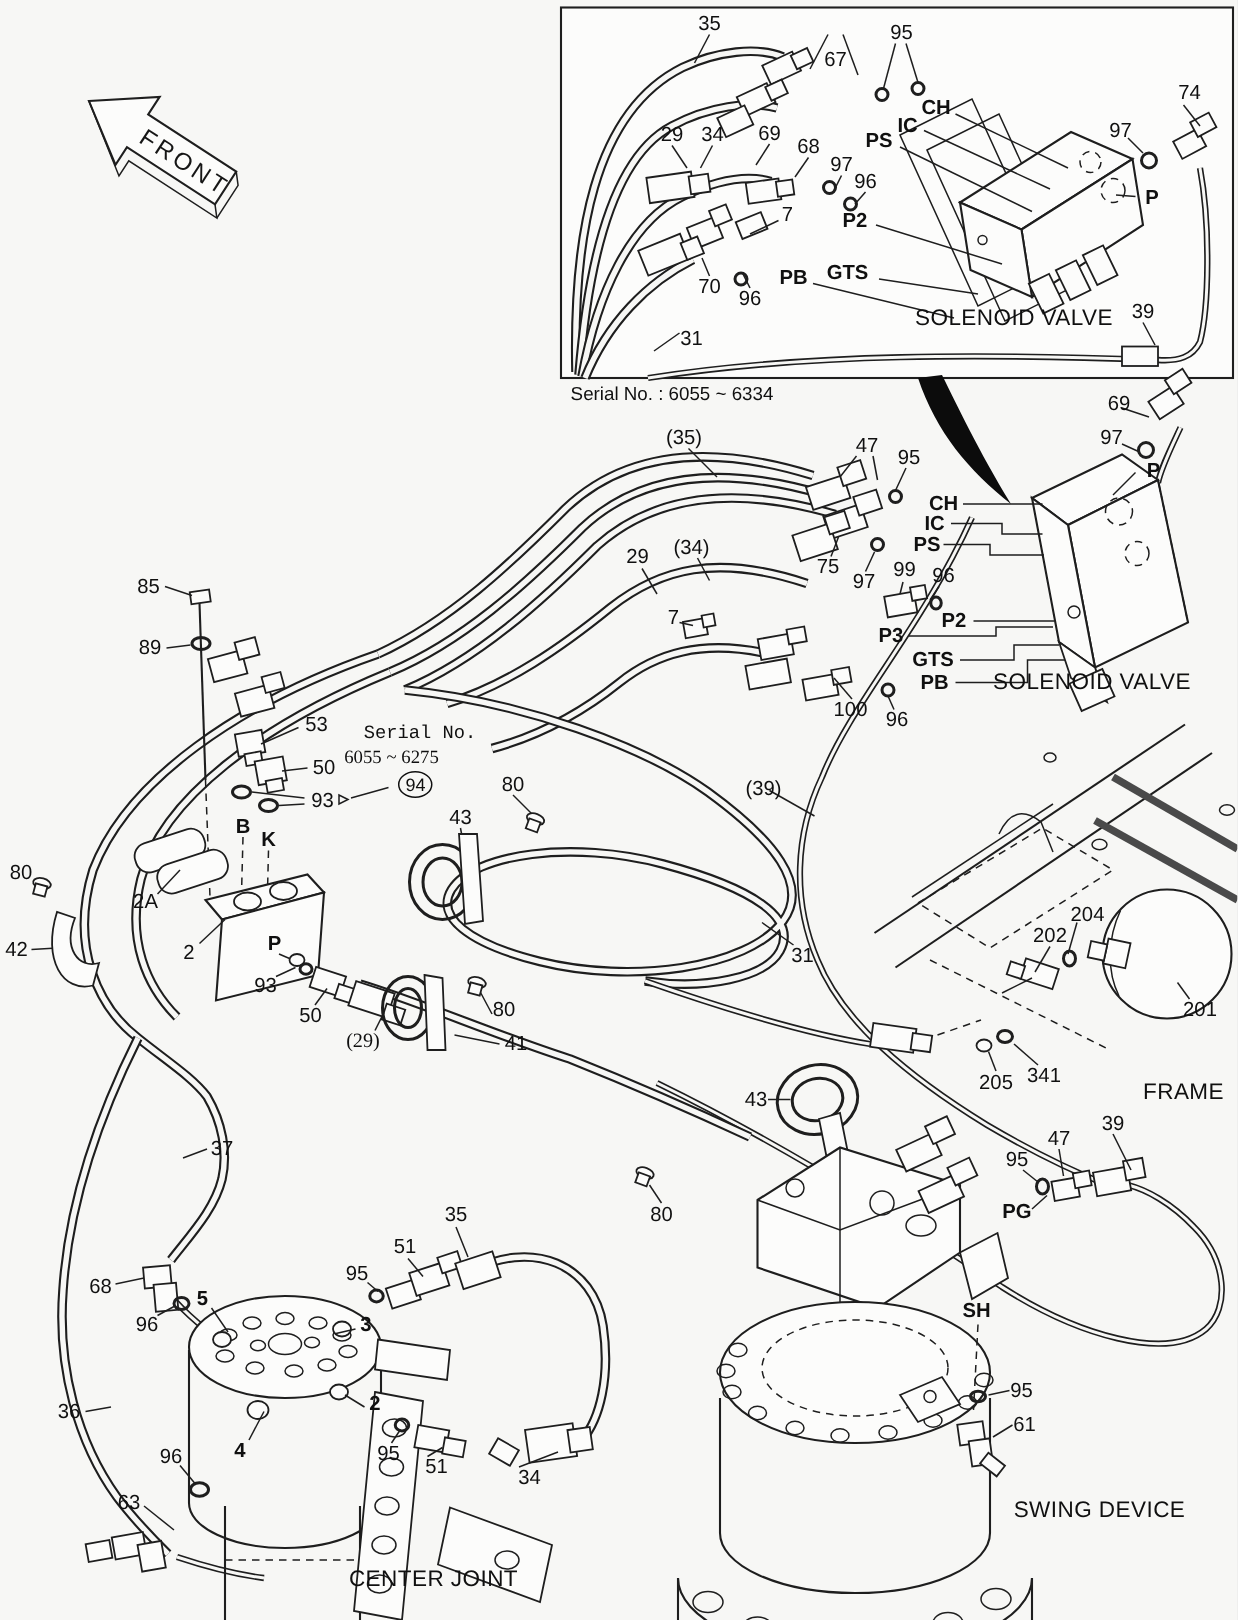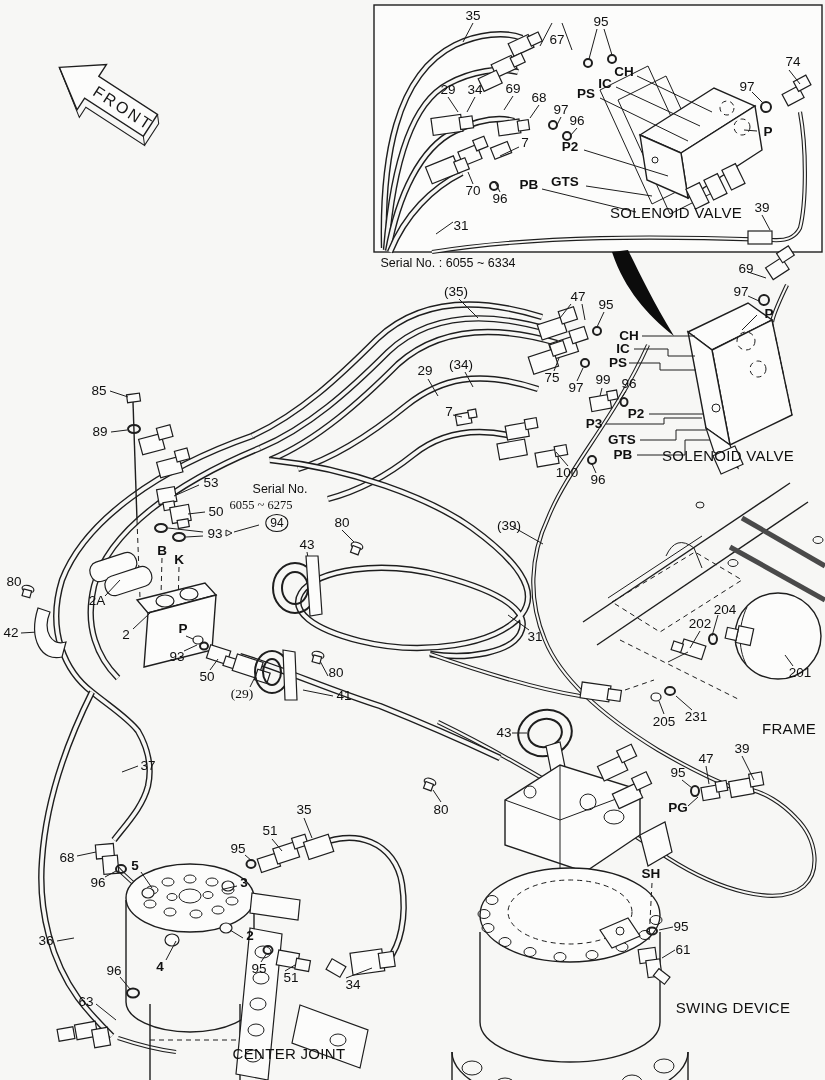--- a/index.html
+++ b/index.html
@@ -642,21 +642,21 @@
       <span class="lbl port" style="left: 594px; top: 424px;">P3</span>
       <span class="lbl port" style="left: 622px; top: 440px;">GTS</span>
       <span class="lbl port" style="left: 623px; top: 455px;">PB</span>
       <span class="lbl num" style="left: 567px; top: 473px;">100</span>
       <span class="lbl num" style="left: 598px; top: 480px;">96</span>
       <span class="lbl title" style="left: 728px; top: 455px;">SOLENOID VALVE</span>
       <span class="lbl num" style="left: 99px; top: 391px;">85</span>
       <span class="lbl num" style="left: 100px; top: 432px;">89</span>
       <span class="lbl num" style="left: 211px; top: 483px;">53</span>
       <span class="lbl num" style="left: 216px; top: 512px;">50</span>
-      <span class="lbl note" style="left: 280px; top: 489px;">Serial No.</span>
+      <span class="lbl note" style="left: 280px; top: 489px; font-family: Liberation Mono, monospace;">Serial No.</span>
       <span class="lbl note" style="left: 261px; top: 505px; font-family: Liberation Serif, serif;">6055 ~ 6275</span>
       <span class="lbl circ" style="left: 277px; top: 523px;">94</span>
       <span class="lbl num" style="left: 215px; top: 534px;">93</span>
       <span class="lbl port" style="left: 162px; top: 551px;">B</span>
       <span class="lbl port" style="left: 179px; top: 560px;">K</span>
       <span class="lbl num" style="left: 342px; top: 523px;">80</span>
       <span class="lbl num" style="left: 307px; top: 545px;">43</span>
       <span class="lbl num" style="left: 14px; top: 582px;">80</span>
       <span class="lbl num" style="left: 97px; top: 601px;">2A</span>
       <span class="lbl num" style="left: 11px; top: 633px;">42</span>
@@ -666,21 +666,21 @@
       <span class="lbl num" style="left: 207px; top: 677px;">50</span>
       <span class="lbl num" style="left: 242px; top: 694px; font-family: Liberation Serif, serif;">(29)</span>
       <span class="lbl num" style="left: 336px; top: 673px;">80</span>
       <span class="lbl num" style="left: 344px; top: 696px;">41</span>
       <span class="lbl num" style="left: 509px; top: 526px;">(39)</span>
       <span class="lbl num" style="left: 535px; top: 637px;">31</span>
       <span class="lbl num" style="left: 725px; top: 610px;">204</span>
       <span class="lbl num" style="left: 700px; top: 624px;">202</span>
       <span class="lbl num" style="left: 800px; top: 673px;">201</span>
       <span class="lbl num" style="left: 664px; top: 722px;">205</span>
-      <span class="lbl num" style="left: 696px; top: 717px;">231</span>
+      <span class="lbl num" style="left: 696px; top: 717px;">341</span>
       <span class="lbl title" style="left: 789px; top: 728px;">FRAME</span>
       <span class="lbl num" style="left: 504px; top: 733px;">43</span>
       <span class="lbl num" style="left: 441px; top: 810px;">80</span>
       <span class="lbl num" style="left: 742px; top: 749px;">39</span>
       <span class="lbl num" style="left: 706px; top: 759px;">47</span>
       <span class="lbl num" style="left: 678px; top: 773px;">95</span>
       <span class="lbl port" style="left: 678px; top: 808px;">PG</span>
       <span class="lbl port" style="left: 651px; top: 874px;">SH</span>
       <span class="lbl num" style="left: 681px; top: 927px;">95</span>
       <span class="lbl num" style="left: 683px; top: 950px;">61</span>

